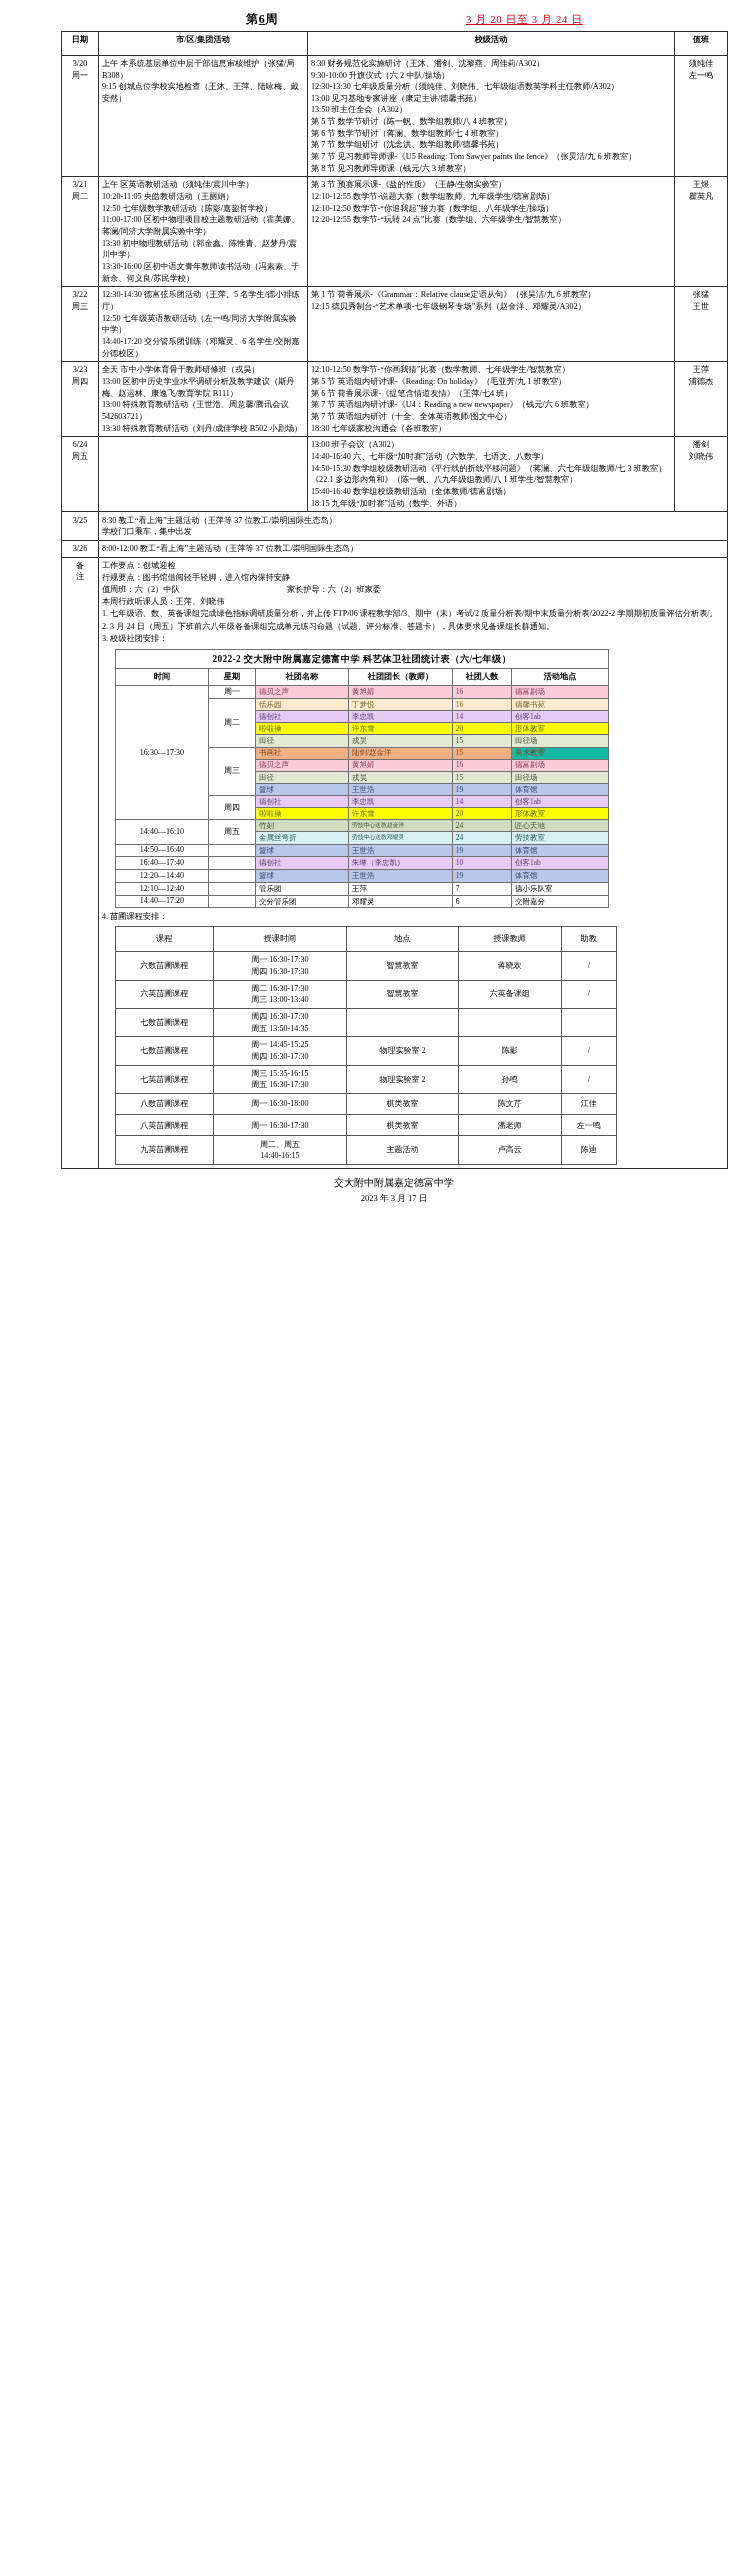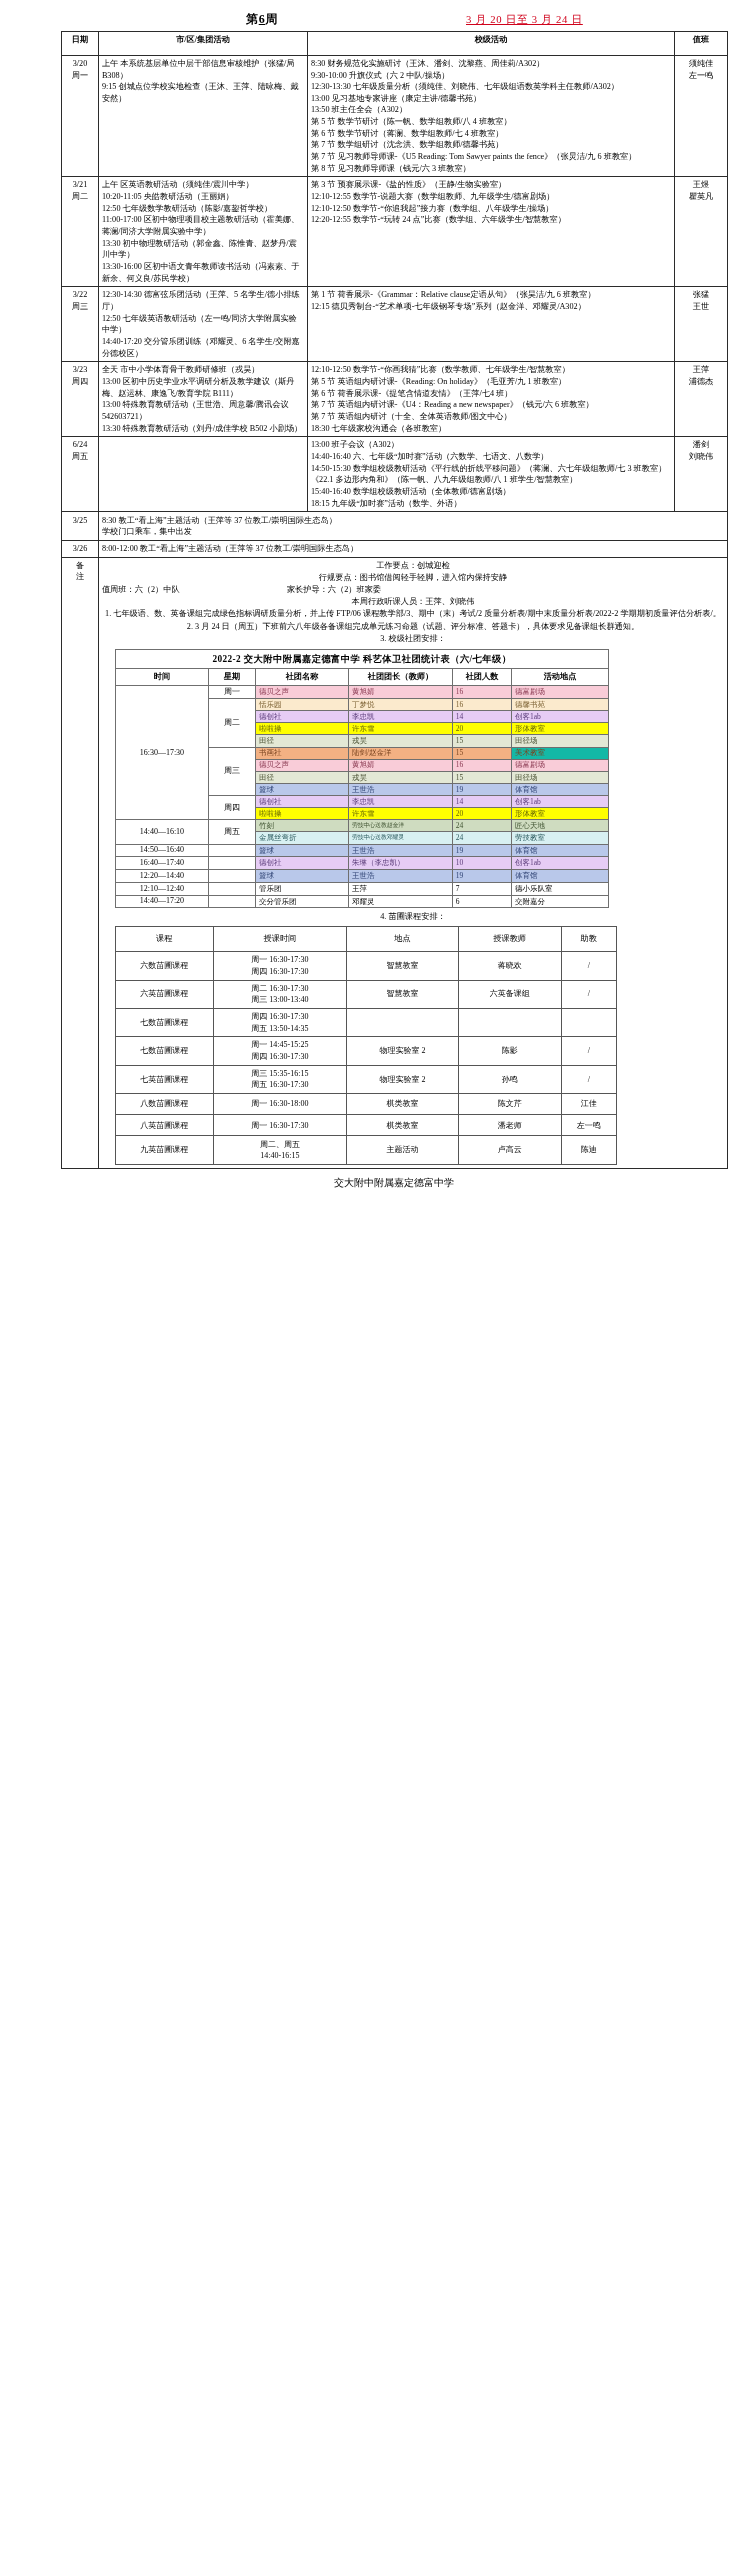--- a/index.html
+++ b/index.html
@@ -84,21 +84,21 @@
     font-size:9.3px;
     font-weight:normal;
     line-height:1.45;
     width:37px;
   }
   td.remarks-body{
     font-size:8.2px;
     line-height:1.68;
     padding:4.3px 5.7px 5.7px 5.7px;
   }
-  td.remarks-body p{margin:0 0 0.7px 0;text-align:center;}
+  td.remarks-body p{margin:0 0 0.7px 0;}
   .two-col{display:flex;}
   .two-col .a{width:185px;}
   .two-col .b{flex:1;}
 
   
   .club-wrap{margin:4.3px 0 2.9px 13px;}
   table.club{
     border-collapse:collapse;
     table-layout:fixed;
     width:494px;
@@ -535,16 +535,17 @@
                 </tbody>
             </table>
           </div>
         </td>
       </tr>
     </tbody>
   </table>
 
   <div class="footer">
     <div>交大附中附属嘉定德富中学</div>
+    <div class="f2">2023 年 3 月 17 日</div>
   </div>
 
 </div>
 
 
 </body></html>

